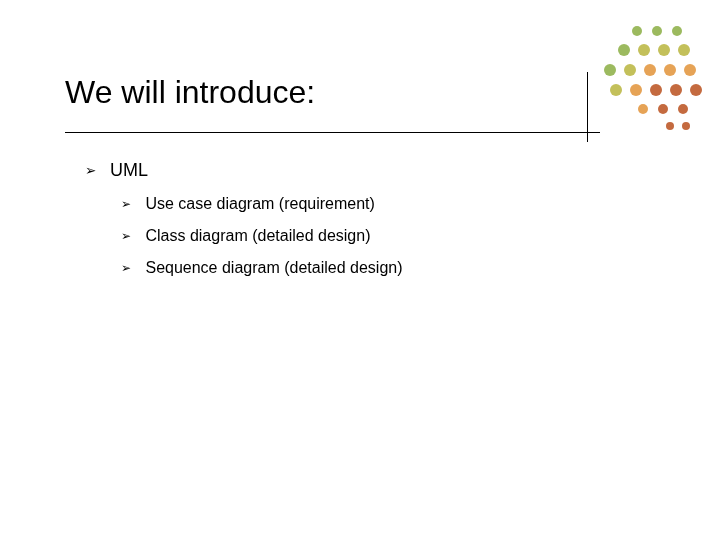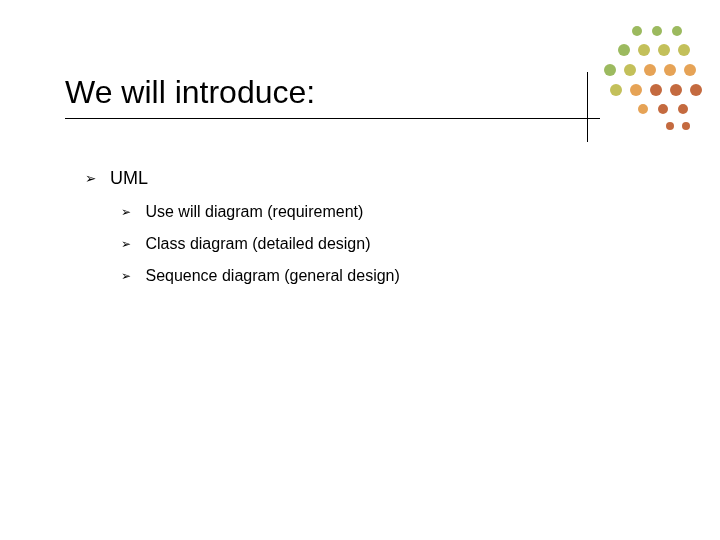--- a/index.html
+++ b/index.html
@@ -8,32 +8,32 @@
     background:#fff;
     font-family:"Comic Sans MS","Comic Sans",cursive,sans-serif;
     color:#000;
     position:relative;
     overflow:hidden;
   }
   .slide{position:relative;width:100%;height:100%}
   .title-block{
     position:absolute;left:65px;top:75px;right:120px;
     border-bottom:1px solid #000;
-    padding-bottom:8px;
+    padding-bottom:22px;
   }
   .title{
     font-size:32px;
     line-height:1.1;
     font-weight:400;
   }
   .content{
     position:absolute;left:85px;top:160px;right:60px;
     font-size:18px;
   }
-  .lvl1{margin:8px 0 14px 0}
+  .lvl1{margin:0 0 14px 0}
   .lvl2{margin:0 0 14px 36px;font-size:16px}
   .bullet{
     display:inline-block;
     width:20px;
     font-family:Arial,sans-serif;
     font-size:0.75em;
     vertical-align:1px;
   }
   .label{display:inline}
   .decor{position:absolute;top:22px;right:10px;width:130px;height:130px}
@@ -87,25 +87,25 @@
     <div class="title">We will introduce:</div>
   </div>
 
   <div class="content">
     <div class="lvl1">
       <span class="bullet">➢</span>
       <span class="label">UML</span>
     </div>
     <div class="lvl2">
       <span class="bullet">➢</span>
-      <span class="label">Use will diagram (requirement)</span>
+      <span class="label">Use case diagram (requirement)</span>
     </div>
     <div class="lvl2">
       <span class="bullet">➢</span>
       <span class="label">Class diagram (detailed design)</span>
     </div>
     <div class="lvl2">
       <span class="bullet">➢</span>
-      <span class="label">Sequence diagram (general design)</span>
+      <span class="label">Sequence diagram (detailed design)</span>
     </div>
   </div>
 
 </div>
 
 </body></html>

